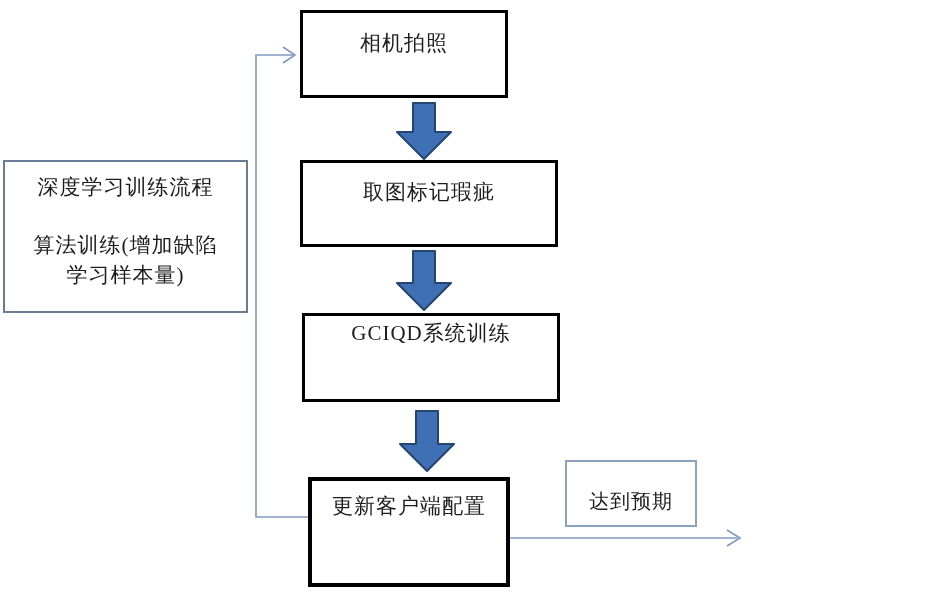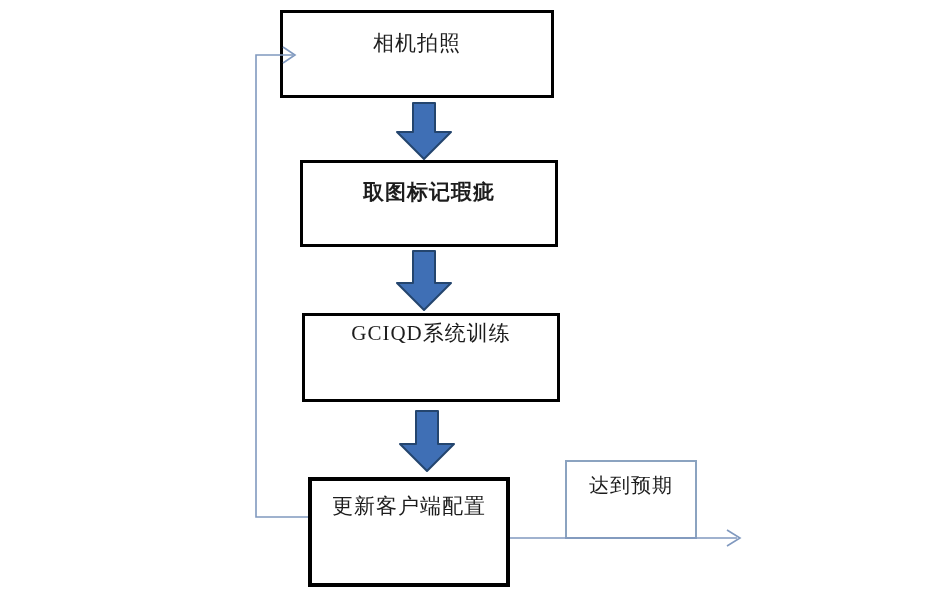--- a/index.html
+++ b/index.html
@@ -38,29 +38,29 @@
     font-size: 21px;
     letter-spacing: 1px;
     line-height: 1.45;
   }
   .node.black {
     border: 3px solid var(--node-border);
   }
   .node.thick {
     border: 4px solid var(--node-border);
   }
-  .node-camera        { left: 280px; top: 10px;  width: 274px; height: 88px;  padding-top: 15px; }
-  .node-mark          { left: 300px; top: 160px; width: 258px; height: 87px;  padding-top: 14px; font-weight: bold; }
+  .node-camera        { left: 300px; top: 10px;  width: 208px; height: 88px;  padding-top: 15px; }
+  .node-mark          { left: 300px; top: 160px; width: 258px; height: 87px;  padding-top: 14px; }
   .node-train         { left: 302px; top: 313px; width: 258px; height: 89px;  padding-top: 2px; }
   .node-update        { left: 308px; top: 477px; width: 202px; height: 110px; padding-top: 10px; line-height: 31px; }
   .node-done          { left: 743px; top: 497px; width: 182px; height: 80px;  padding-top: 9px; }
   .node-expect {
-    left: 565px; top: 460px; width: 132px; height: 79px;
+    left: 565px; top: 460px; width: 132px; height: 67px;
     border: 2px solid var(--expect-border);
-    padding-top: 9px;
+    padding-top: 25px;
     font-size: 20px;
   }
   .left-panel {
     position: absolute;
     left: 3px; top: 160px; width: 245px; height: 153px;
     border: 2px solid var(--left-panel-border);
     background: var(--background);
     box-sizing: border-box;
     text-align: center;
     font-size: 21px;
@@ -84,20 +84,25 @@
     fill: none;
     stroke: var(--connector);
     stroke-width: 1.6;
   }
 </style>
 </head>
 <body>
 
 <div class="canvas">
 
+  <div class="left-panel">
+    <div class="line1">深度学习训练流程</div>
+    <div class="line2">算法训练(增加缺陷</div>
+    <div class="line3">学习样本量)</div>
+  </div>
 
   <div class="node black node-camera">
     <span>相机拍照</span>
   </div>
 
   <div class="node black node-mark">
     <span>取图标记瑕疵</span>
   </div>
 
   <div class="node black node-train">

